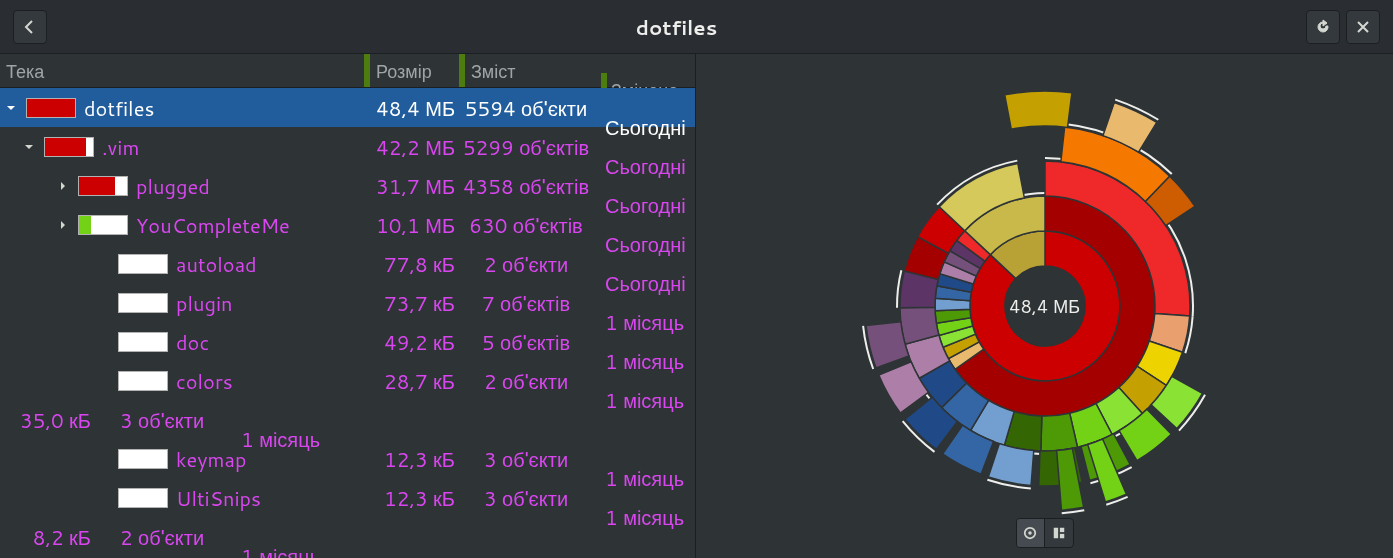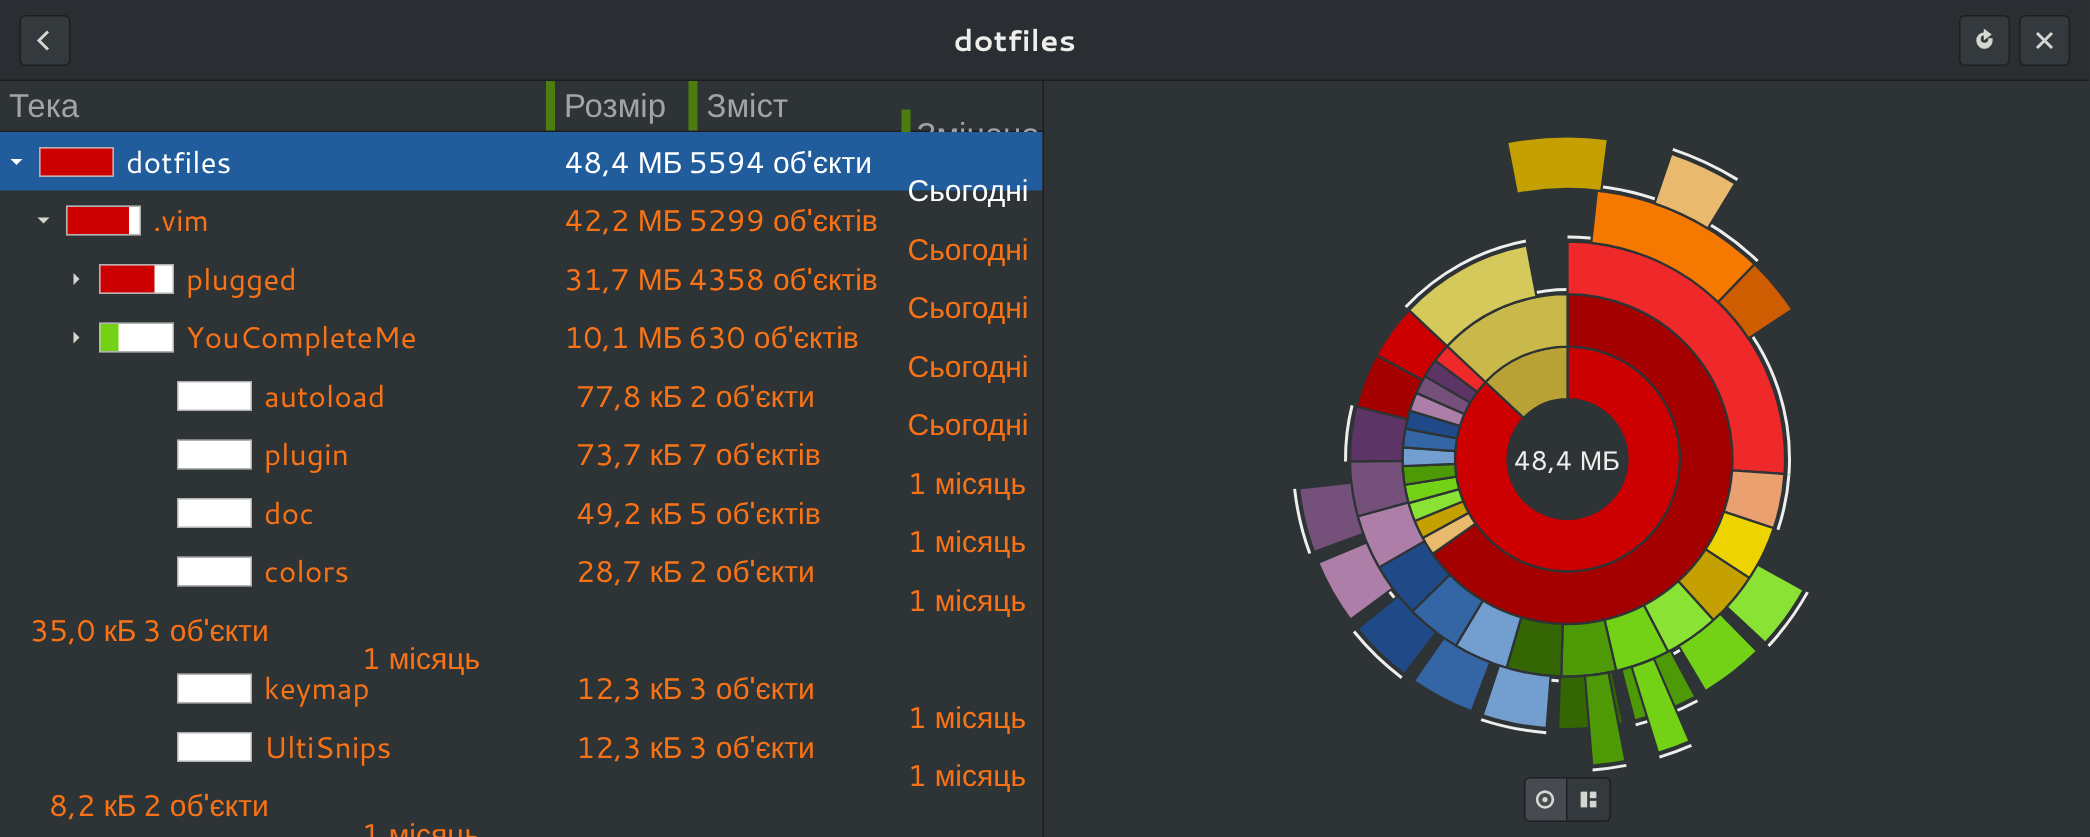--- a/index.html
+++ b/index.html
@@ -50,36 +50,36 @@
     border-right: 1px solid #1c1f21;
     display: flex;
     flex-direction: column;
   }
   .tree-header {
     display: flex;
     height: 34px;
     align-items: center;
     border-bottom: 1px solid #1c1f21;
     color: #a0a4a8;
-    font-size: 22px;
+    font-size: 18px;
   }
   .col-folder { flex: 1; padding-left: 6px; }
   .col-size { width: 95px; text-align: right; padding-right: 4px; }
-  .col-contents { width: 142px; text-align: left; padding-right: 8px; }
+  .col-contents { width: 142px; text-align: center; padding-right: 8px; }
   .col-modified { width: 94px; text-align: left; padding-left: 4px; margin-top: 38px; }
   .tree-header > div { border-left: 6px solid #4d7c0f; height: 100%; display: flex; align-items: center; }
   .tree-header > div:first-child { border-left: none; }
   .tree-header .col-size, .tree-header .col-contents { justify-content: flex-start; padding-left: 6px; text-align: left; }
   .tree-body { flex: 1; overflow: hidden; }
   .row {
     display: flex;
     align-items: center;
     height: 39px;
     font-size: 20px;
-    color: #f97316;
+    color: #d946ef;
   }
   .row.selected { background: #215d9c; color: #ffffff; }
   .row .col-folder {
     display: flex;
     align-items: center;
     gap: 8px;
   }
   .expander {
     width: 14px;
     height: 14px;
@@ -99,21 +99,21 @@
     border: 1px solid rgba(0,0,0,0.3);
     position: relative;
     flex-shrink: 0;
   }
   .bar .fill {
     position: absolute;
     left: 0; top: 0; bottom: 0;
   }
   .indent-0 { padding-left: 4px; }
   .indent-1 { padding-left: 22px; }
-  .indent-2 { padding-left: 44px; }
+  .indent-2 { padding-left: 56px; }
   .indent-3 { padding-left: 96px; }
 
   .chart-pane {
     flex: 1;
     position: relative;
     display: flex;
     flex-direction: column;
   }
   .chart-area {
     flex: 1;

